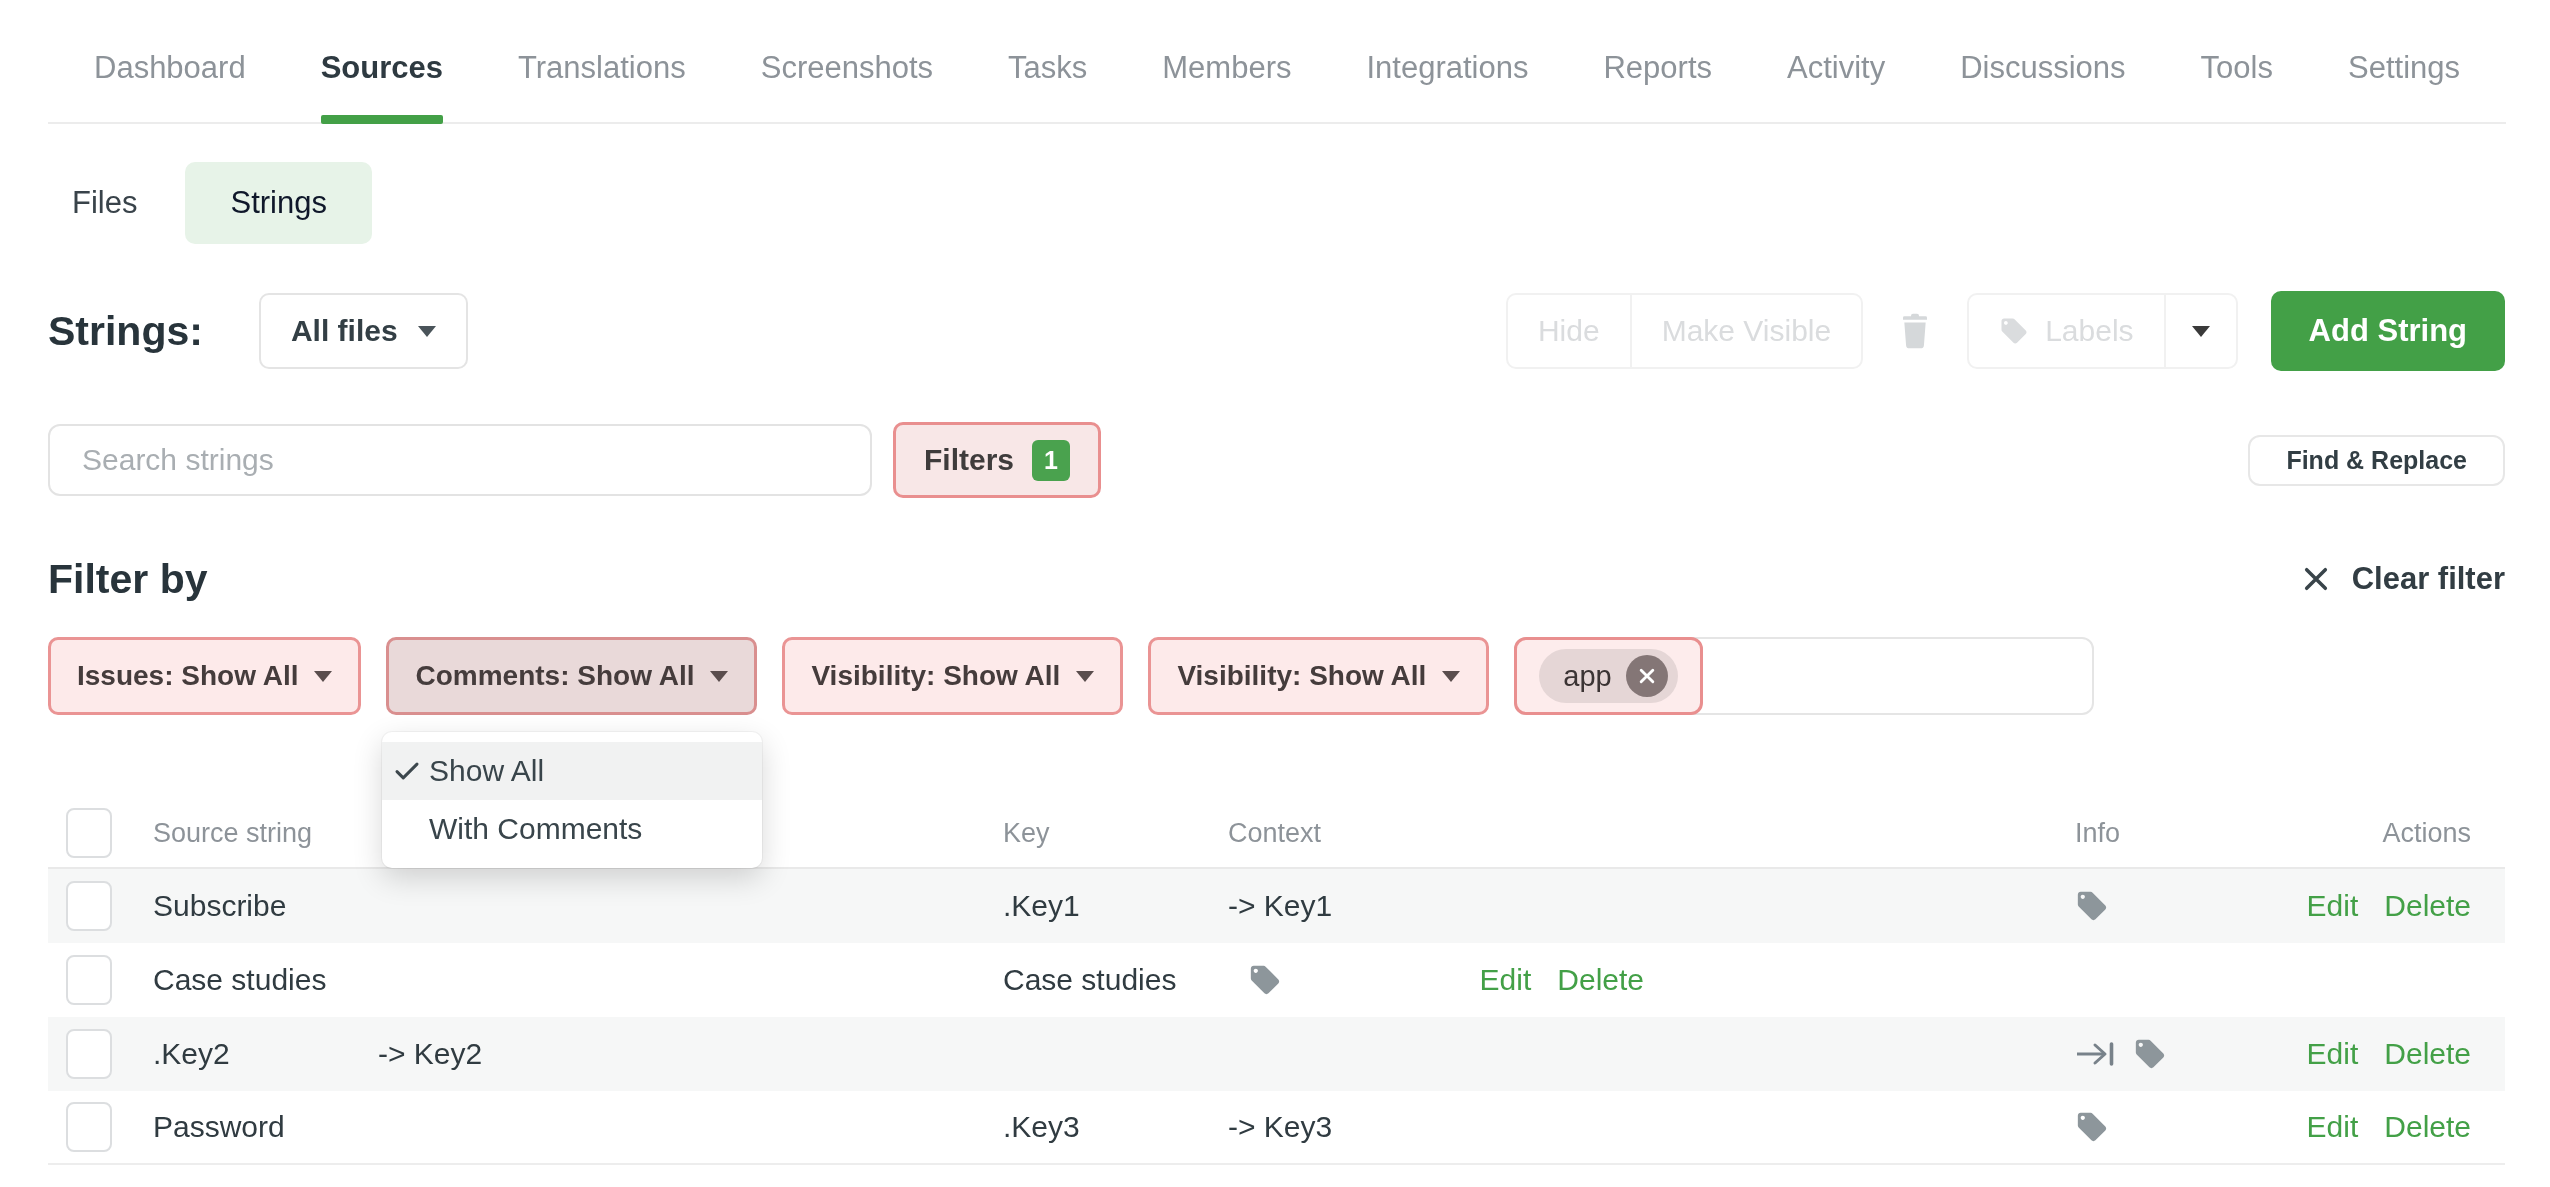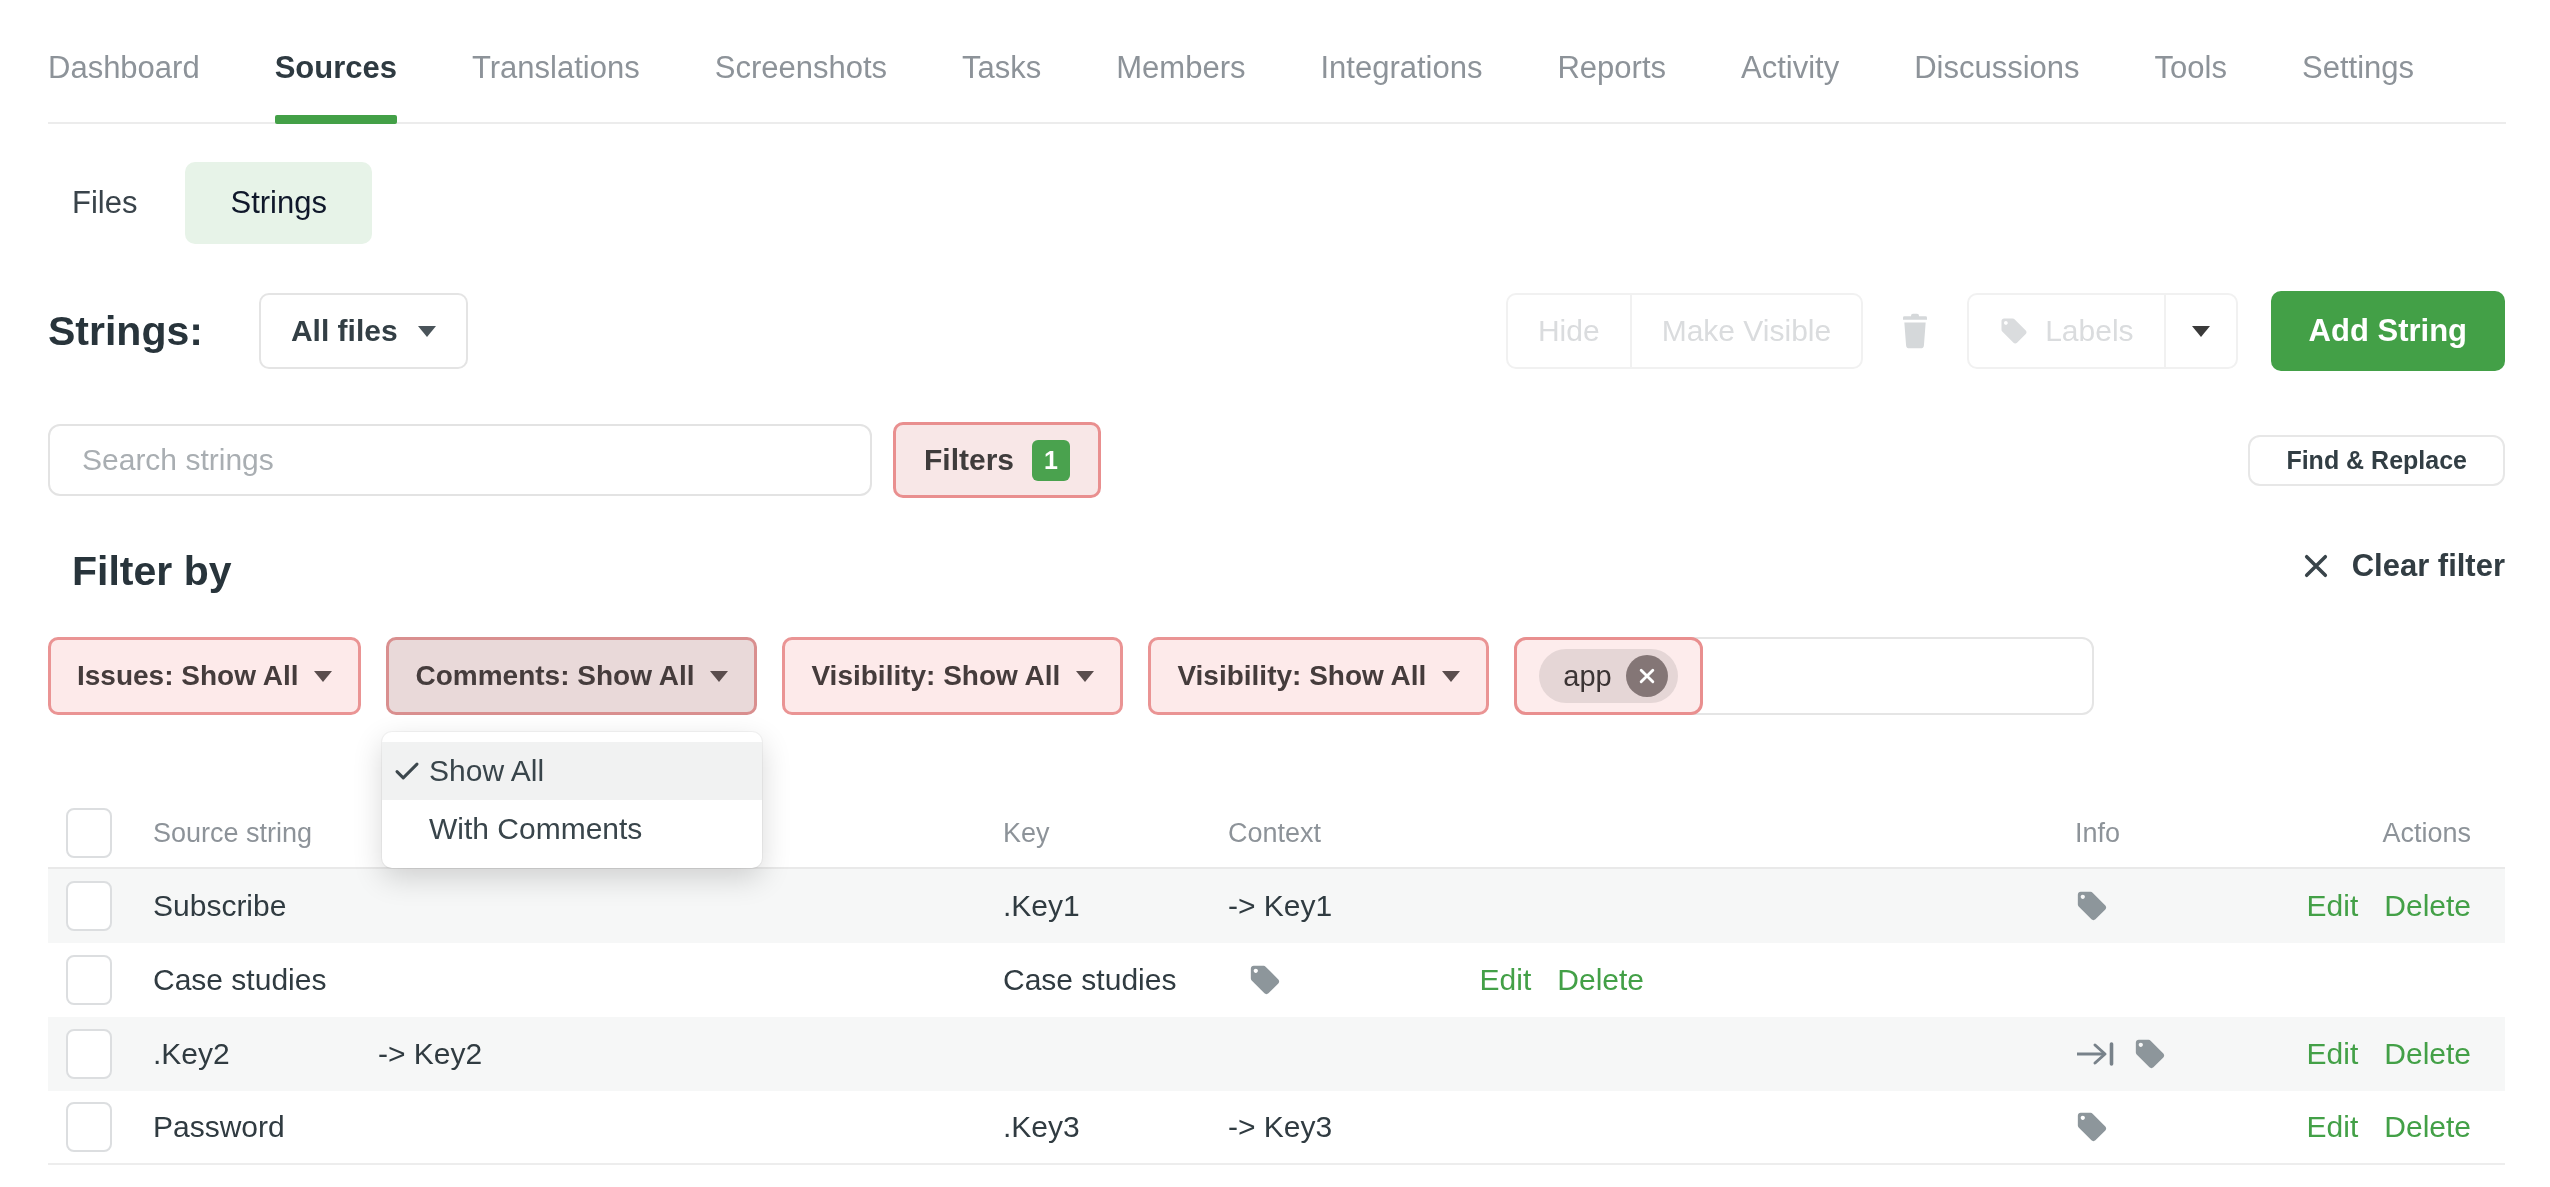--- a/index.html
+++ b/index.html
@@ -9,21 +9,21 @@
     width: 2550px; height: 1187px;
     background: #fff;
     font-family: "Liberation Sans","DejaVu Sans",sans-serif;
     color: #303b41;
     overflow: hidden;
   }
   
   .nav {
     position: absolute; top: 26px; left: 48px; right: 44px;
     display: flex; gap: 75px; align-items: flex-start;
-    border-bottom: 2px solid #ececec; height: 98px;
+    border-bottom: 2px solid #ececec; height: 98px; justify-content: center;
   }
   .nav-item {
     position: relative; font-size: 31px; color: #8d9399;
     padding-top: 24px; height: 100%; cursor: pointer; white-space: nowrap;
   }
   .nav-item.active { color: #2e3a41; font-weight: 700; }
   .nav-item.active::after {
     content:""; position:absolute; left:0; right:0; bottom:-2px;
     height: 9px; background: #43a047; border-radius: 2px;
   }
@@ -69,21 +69,21 @@
     border-radius: 10px; display: flex; align-items: center; padding: 0 28px; gap: 18px; cursor: pointer;
   }
   .filters-label { font-size: 30px; font-weight: 700; color: #3f3c3c; }
   .filters-badge { background: #4aa24e; color: #fff; font-size: 25px; font-weight: 700; border-radius: 6px; padding: 6px 12px; }
   .find-replace {
     height: 51px; border: 2px solid #e7e7e7; border-radius: 12px; background:#fff;
     padding: 0 36px; font-size: 25px; font-weight: 700; color: #323e44;
     display: flex; align-items: center; cursor: pointer; font-family: inherit;
   }
   
-  .filterby-row { position: absolute; top: 548px; left: 48px; right: 45px; height: 62px; display: flex; align-items: flex-start; margin-left: 24px; }
+  .filterby-row { position: absolute; top: 548px; left: 48px; right: 45px; height: 62px; display: flex; align-items: center; }
   .filter-title { font-size: 41px; font-weight: 700; color: #28343b; }
   .clear-filter { display: flex; align-items: center; gap: 22px; font-size: 31px; font-weight: 700; color: #323d43; cursor: pointer; }
   .pills-row { position: absolute; top: 637px; left: 48px; display: flex; gap: 25px; align-items: stretch; height: 78px; }
   .pill {
     background: #fdeaea; border: 3px solid #ea9494; border-radius: 10px;
     display: flex; align-items: center; padding: 0 26px; gap: 16px;
     font-size: 28px; font-weight: 700; color: #453c3c; cursor: pointer; white-space: nowrap;
   }
   .pill .caret { color: #5a4d4d; }
   .pill.open { background: #e9d9d9; border-color: #d98f8f; }

